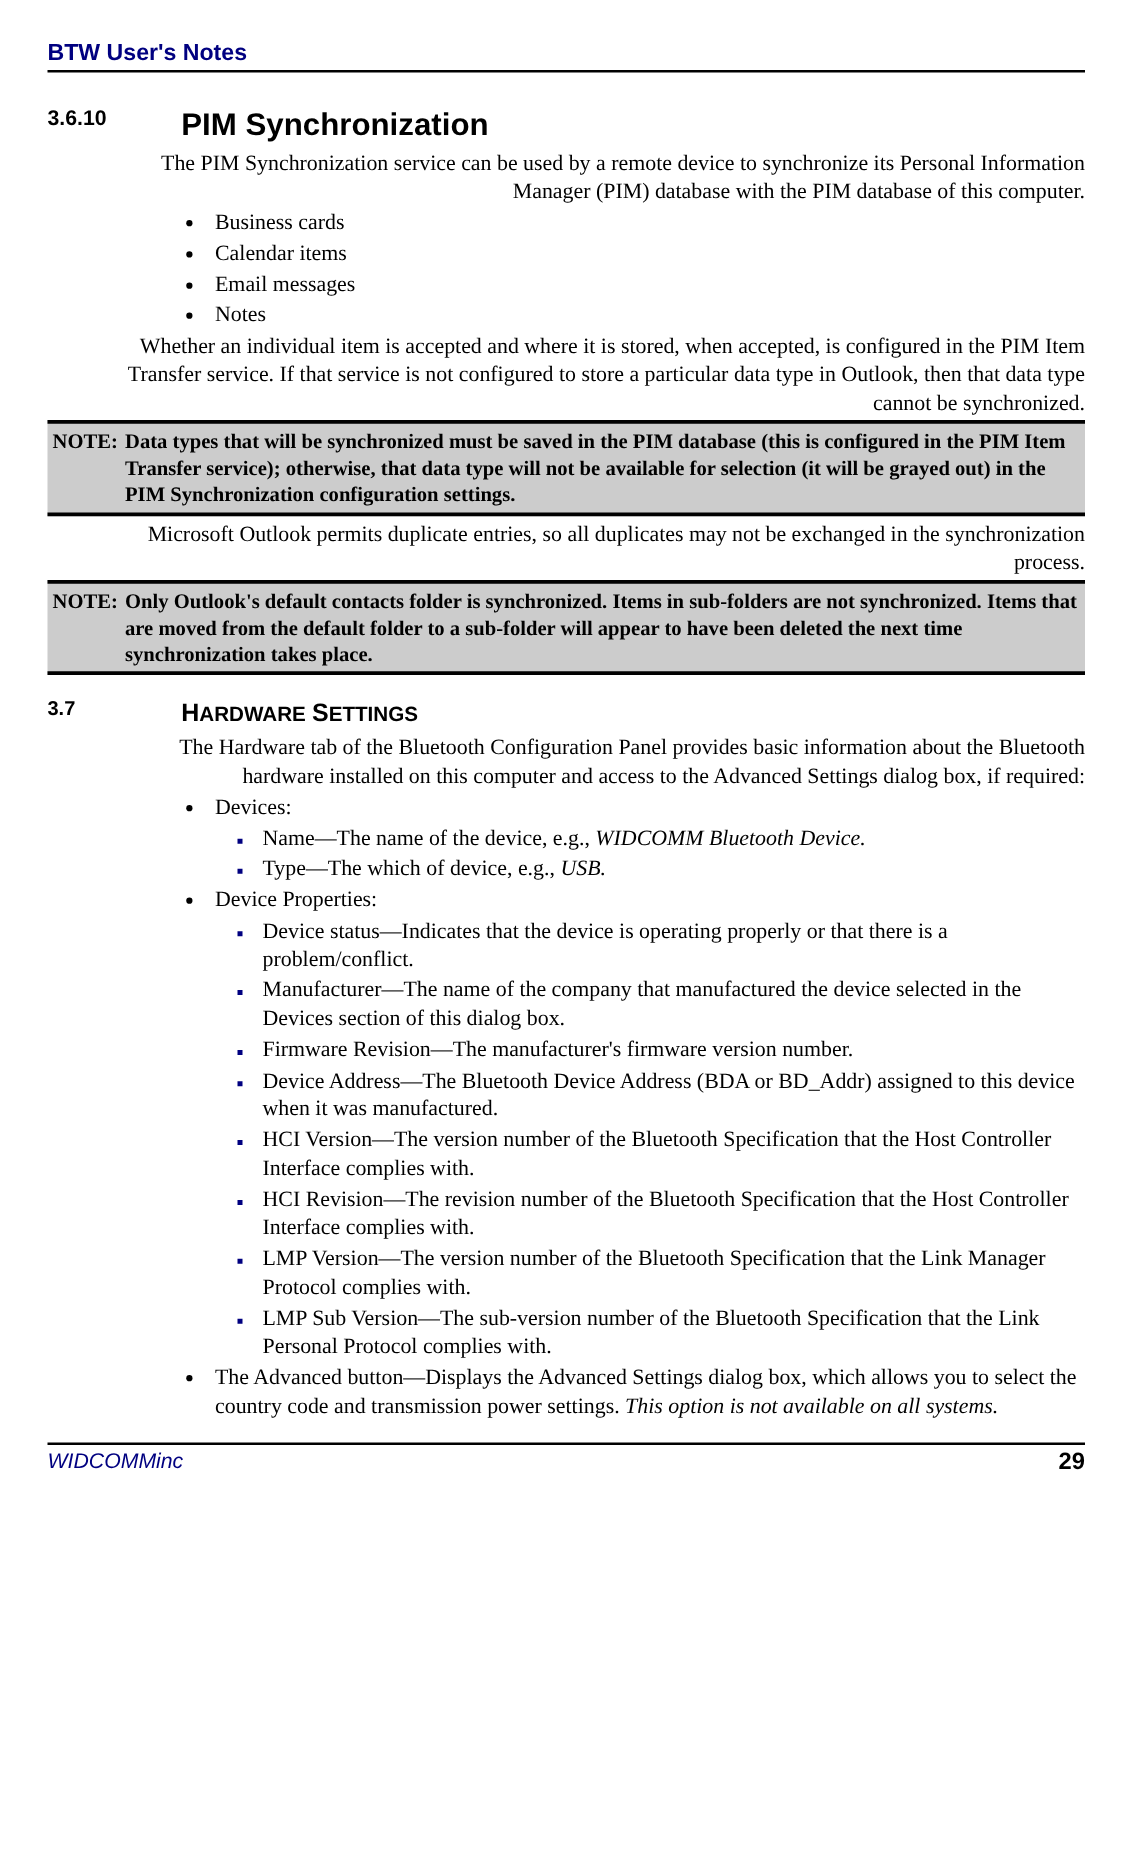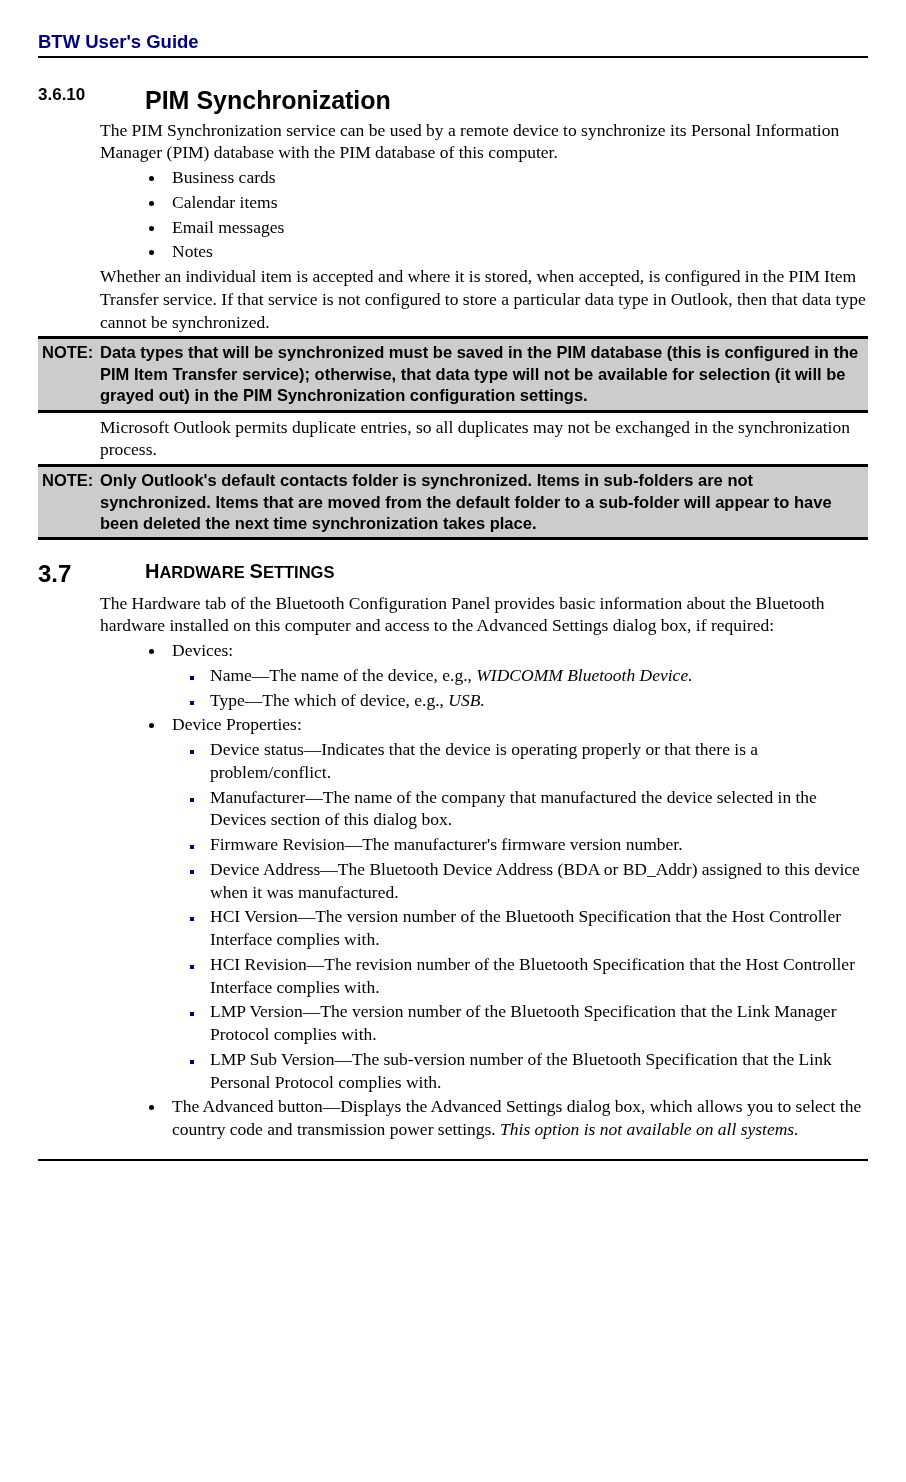--- a/index.html
+++ b/index.html
@@ -40,28 +40,29 @@
     flex-shrink: 0;
     font-family: Arial, Helvetica, sans-serif;
     font-weight: bold;
     font-size: 17px;
   }
   .sec-num-lg {
     width: 62px;
     flex-shrink: 0;
     font-family: Arial, Helvetica, sans-serif;
     font-weight: bold;
-    font-size: 24px;
+    font-size: 16px;
   }
   .body-block {
     margin-left: 62px;
     margin-top: 2px;
   }
   .para {
     margin: 0 0 2px 0;
+    text-align: right;
   }
   ul.bullets {
     list-style-type: disc;
     margin: 1px 0 1px 0;
     padding-left: 66px;
   }
   ul.bullets > li {
     padding-left: 6px;
     margin: 2px 0;
   }
@@ -75,21 +76,21 @@
     margin: 2px 0;
   }
   ul.squares > li::marker {
     color: #000080;
     font-size: 12px;
   }
   .note {
     background: #cccccc;
     border-top: 3px solid #000;
     border-bottom: 3px solid #000;
-    font-family: Liberation Sans, sans-serif;
+    font-family: Liberation Serif, serif;
     font-weight: bold;
     font-size: 16.5px;
     padding: 3px 2px 3px 4px;
     margin: 3px 0;
     display: flex;
     line-height: 1.3;
   }
   .note-label {
     width: 58px;
     flex-shrink: 0;
@@ -127,21 +128,21 @@
   }
   .footer-right {
     font-weight: bold;
     font-size: 19px;
   }
   .italic { font-style: italic; }
 </style>
 </head>
 <body>
 
-<div class="header">BTW User's Guide</div>
+<div class="header">BTW User's Notes</div>
 <hr class="hr-top">
 
 <div class="sec-row">
   <div class="sec-num">3.6.10</div>
   <div class="sec-title">PIM Synchronization</div>
 </div>
 
 <div class="body-block">
   <p class="para">The PIM Synchronization service can be used by a remote device to synchronize its Personal Information Manager (PIM) database with the PIM database of this computer.</p>
 </div>
@@ -200,13 +201,17 @@
   <li>HCI Revision—The revision number of the Bluetooth Specification that the Host Controller Interface complies with.</li>
   <li>LMP Version—The version number of the Bluetooth Specification that the Link Manager Protocol complies with.</li>
   <li>LMP Sub Version—The sub-version number of the Bluetooth Specification that the Link Personal Protocol complies with.</li>
 </ul>
 <ul class="bullets" style="margin-left:62px;">
   <li><span>The Advanced button—Displays the Advanced Settings dialog box, which allows you to select the country code and transmission power settings. </span><span class="italic">This option is not available on all systems.</span></li>
 </ul>
 
 <div class="footer">
   <hr class="hr-bot">
+  <div class="footer-row">
+    <div class="footer-left">WIDCOMMinc</div>
+    <div class="footer-right">29</div>
+  </div>
 </div>
 
 </body></html>

